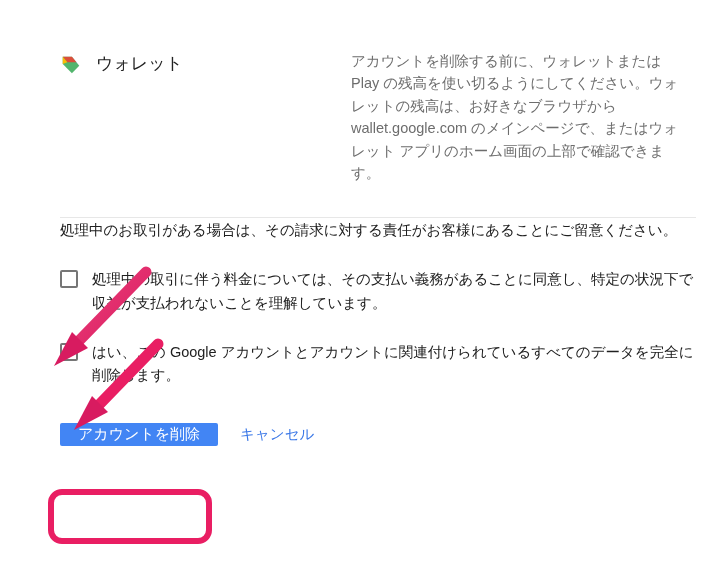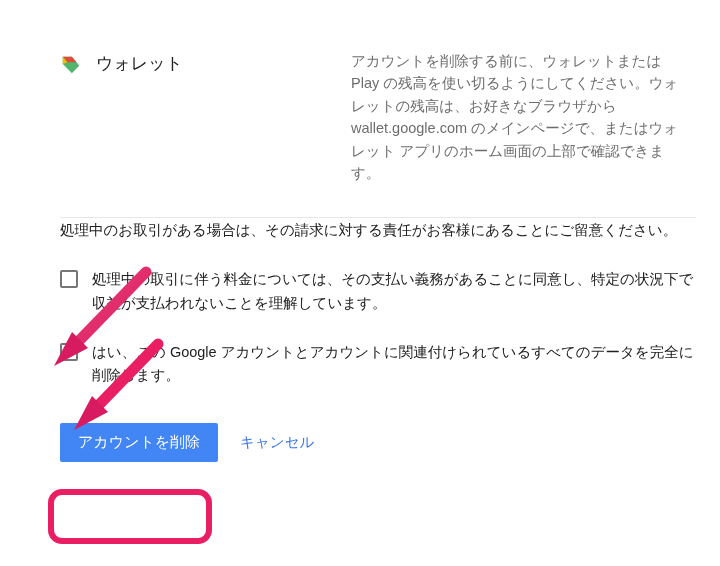--- a/index.html
+++ b/index.html
@@ -67,21 +67,21 @@
       margin-top: 36px;
       display: flex;
       align-items: center;
       gap: 22px;
     }
     .btn-primary {
       background: #4285f4;
       color: #fff;
       border: none;
       font-size: 15px;
-      padding: 10px 18px;
+      padding: 2px 18px;
       border-radius: 2px;
       cursor: pointer;
       font-family: inherit;
     }
     .btn-link {
       background: none;
       border: none;
       color: #3b78e7;
       font-size: 14.5px;
       cursor: pointer;

